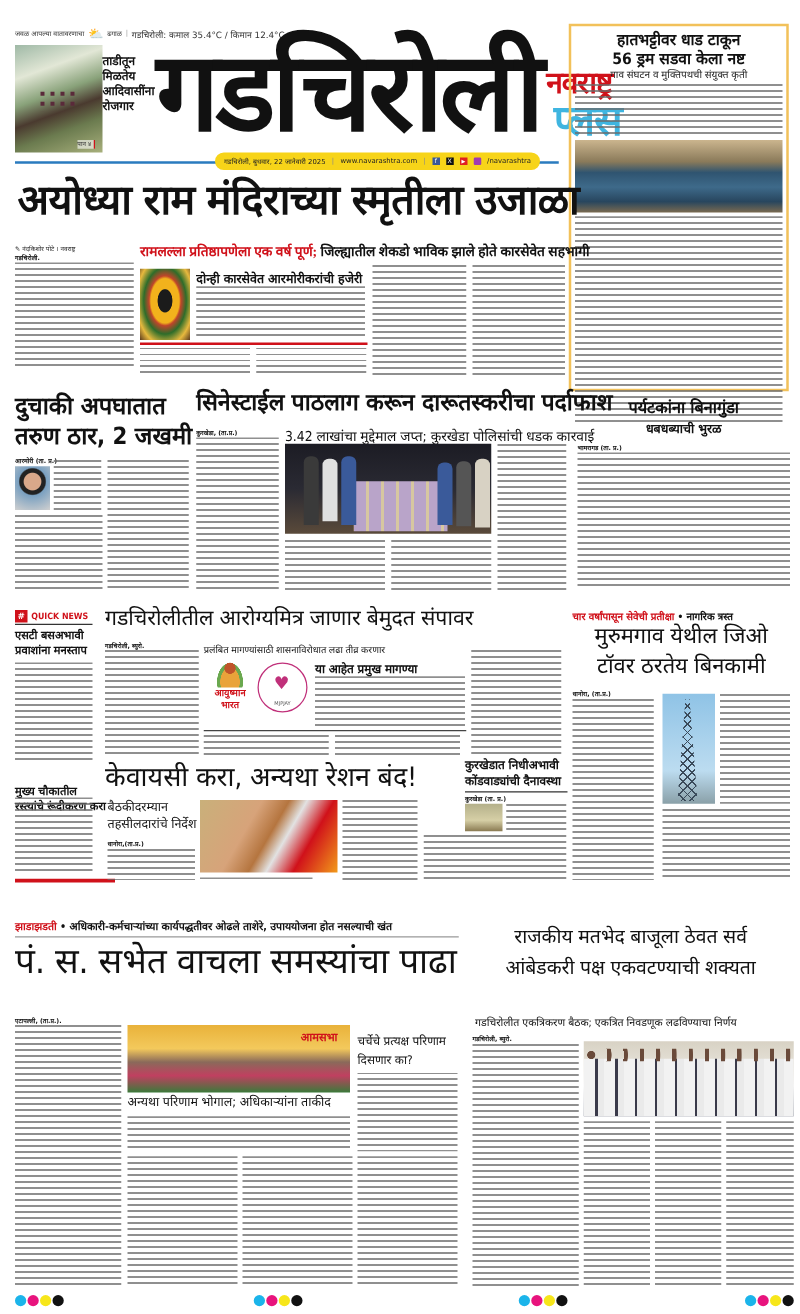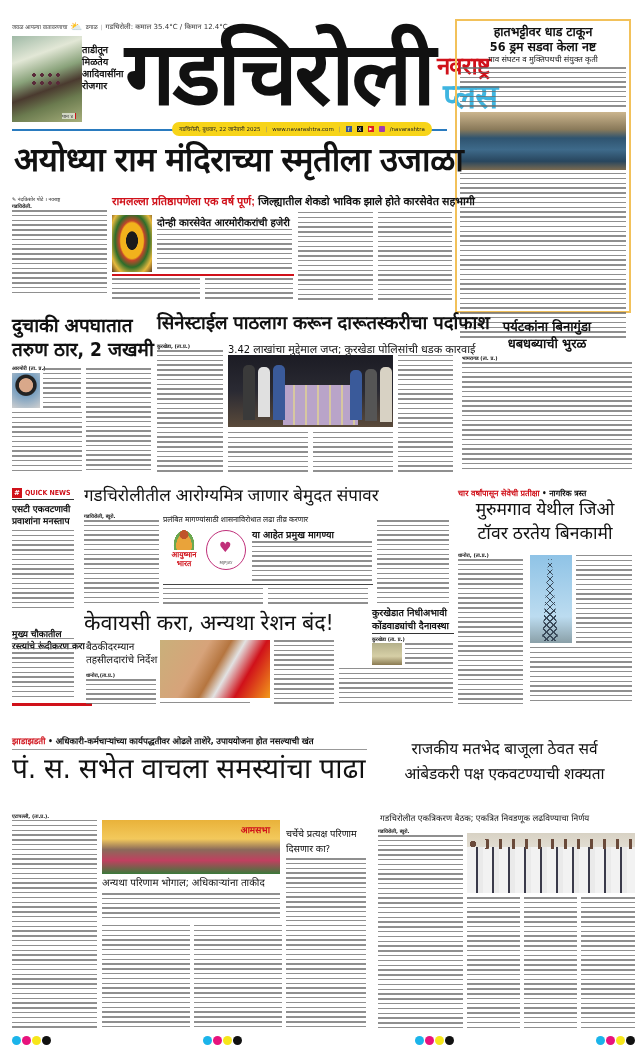--- a/index.html
+++ b/index.html
@@ -55,21 +55,21 @@
 <div class="abs" style="left:455px;top:19px;width:176px;height:294px;border:2px solid #f2c15a;padding:3px">
   <div class="hl" style="font-size:12.5px;text-align:center;line-height:15px">हातभट्टीवर धाड टाकून</div>
   <div class="hl" style="font-size:12.5px;text-align:center;line-height:15px">56 ड्रम सडवा केला नष्ट</div>
   <div style="font-size:8px;text-align:center;line-height:11px;color:#222;font-family:'DejaVu Sans Condensed','DejaVu Sans',sans-serif">गाव संघटन व मुक्तिपथची संयुक्त कृती</div>
   <div class="lines" style="height:42px;margin-top:2px"></div>
   <div class="photo" style="height:58px;margin-top:3px;background:linear-gradient(180deg,#cbb58e 0%,#8a7a5a 30%,#2f5470 45%,#3e6a8a 65%,#28465e 85%,#7a6a50 100%)"></div>
   <div class="lines" style="height:165px;margin-top:3px"></div>
 </div>
 
 <div class="abs hl" style="left:14px;top:140px;width:430px;font-size:33px;line-height:40px;letter-spacing:-0.5px;transform:scaleX(1.0)">अयोध्या राम मंदिराच्या स्मृतीला उजाळा</div>
-<div class="abs" style="left:112px;top:193px;white-space:nowrap;font-family:Liberation Sans, sans-serif;font-weight:bold;font-size:11px">
+<div class="abs" style="left:112px;top:193px;white-space:nowrap;font-family:Liberation Serif, serif;font-weight:bold;font-size:11px">
   <span class="red">रामलल्ला प्रतिष्ठापणेला एक वर्ष पूर्ण;</span>
   <span>जिल्ह्यातील शेकडो भाविक झाले होते कारसेवेत सहभागी</span>
 </div>
 <div class="abs" style="left:12px;top:196px;font-size:5px;color:#222">
   <span>✎</span>
   <span>नंदकिशोर पोटे । नवराष्ट्र</span>
 </div>
 <div class="abs" style="left:12px;top:203px;font-size:5px;font-weight:bold">गडचिरोली.</div>
 <div class="abs lines" style="left:12px;top:210px;width:95px;height:85px"></div>
 <div class="abs photo" style="left:112px;top:215px;width:40px;height:57px;background:radial-gradient(ellipse at 50% 45%,#1b1b1b 0 20%,#f2b21c 22% 40%,#c0452a 45%,#2e6d2a 60%,#e7b93e 80%,#5a3a1e 100%)"></div>
@@ -103,32 +103,32 @@
   <div style="position:absolute;left:122px;top:15px;width:12px;height:50px;background:#3a5a9a;border-radius:5px 5px 0 0"></div>
   <div style="position:absolute;left:137px;top:14px;width:12px;height:52px;background:#555;border-radius:5px 5px 0 0"></div>
   <div style="position:absolute;left:152px;top:12px;width:12px;height:55px;background:#d8d2c4;border-radius:5px 5px 0 0"></div>
 </div>
 <div class="abs lines" style="left:228px;top:432px;width:80px;height:40px"></div>
 <div class="abs lines" style="left:313px;top:432px;width:80px;height:40px"></div>
 <div class="abs lines" style="left:398px;top:355px;width:55px;height:117px"></div>
 
 <div class="abs hl" style="left:462px;top:318px;width:170px;text-align:center">
   <div style="font-size:13px;line-height:17px">पर्यटकांना बिनागुंडा</div>
-  <div style="font-size:13px;line-height:17px">धबधब्याची भुरळ</div>
+  <div style="font-size:10px;line-height:17px">धबधब्याची भुरळ</div>
 </div>
 <div class="abs" style="left:462px;top:355px;font-size:5px;font-weight:bold">भामरागड (ता. प्र.)</div>
 <div class="abs lines" style="left:462px;top:362px;width:170px;height:110px"></div>
 
 <div class="abs" style="left:12px;top:487px;width:62px;height:11px;display:flex;align-items:center;gap:3px">
   <span style="background:#d0111a;color:#fff;font-size:7px;font-weight:bold;width:10px;height:10px;text-align:center;line-height:10px">#</span>
   <span style="color:#d0111a;font-size:7px;font-weight:bold;font-family:'DejaVu Sans Condensed','DejaVu Sans',sans-serif">QUICK NEWS</span>
 </div>
 <div class="abs" style="left:12px;top:499px;width:62px;height:1px;background:#333"></div>
 <div class="abs hl" style="left:12px;top:503px">
-  <div style="font-size:9px;line-height:12px">एसटी एकवटणावी</div>
+  <div style="font-size:9px;line-height:12px">एसटी बसअभावी</div>
   <div style="font-size:9px;line-height:12px">प्रवाशांना मनस्ताप</div>
 </div>
 <div class="abs lines" style="left:12px;top:530px;width:62px;height:78px"></div>
 <div class="abs hl" style="left:12px;top:628px">
   <div style="font-size:9px;line-height:12px">मुख्य चौकातील</div>
   <div style="font-size:9px;line-height:12px">रस्त्यांचे रूंदीकरण करा</div>
 </div>
 <div class="abs lines" style="left:12px;top:638px;width:62px;height:60px"></div>
 <div class="abs" style="left:12px;top:703px;width:80px;height:3px;background:#d0111a"></div>
 

